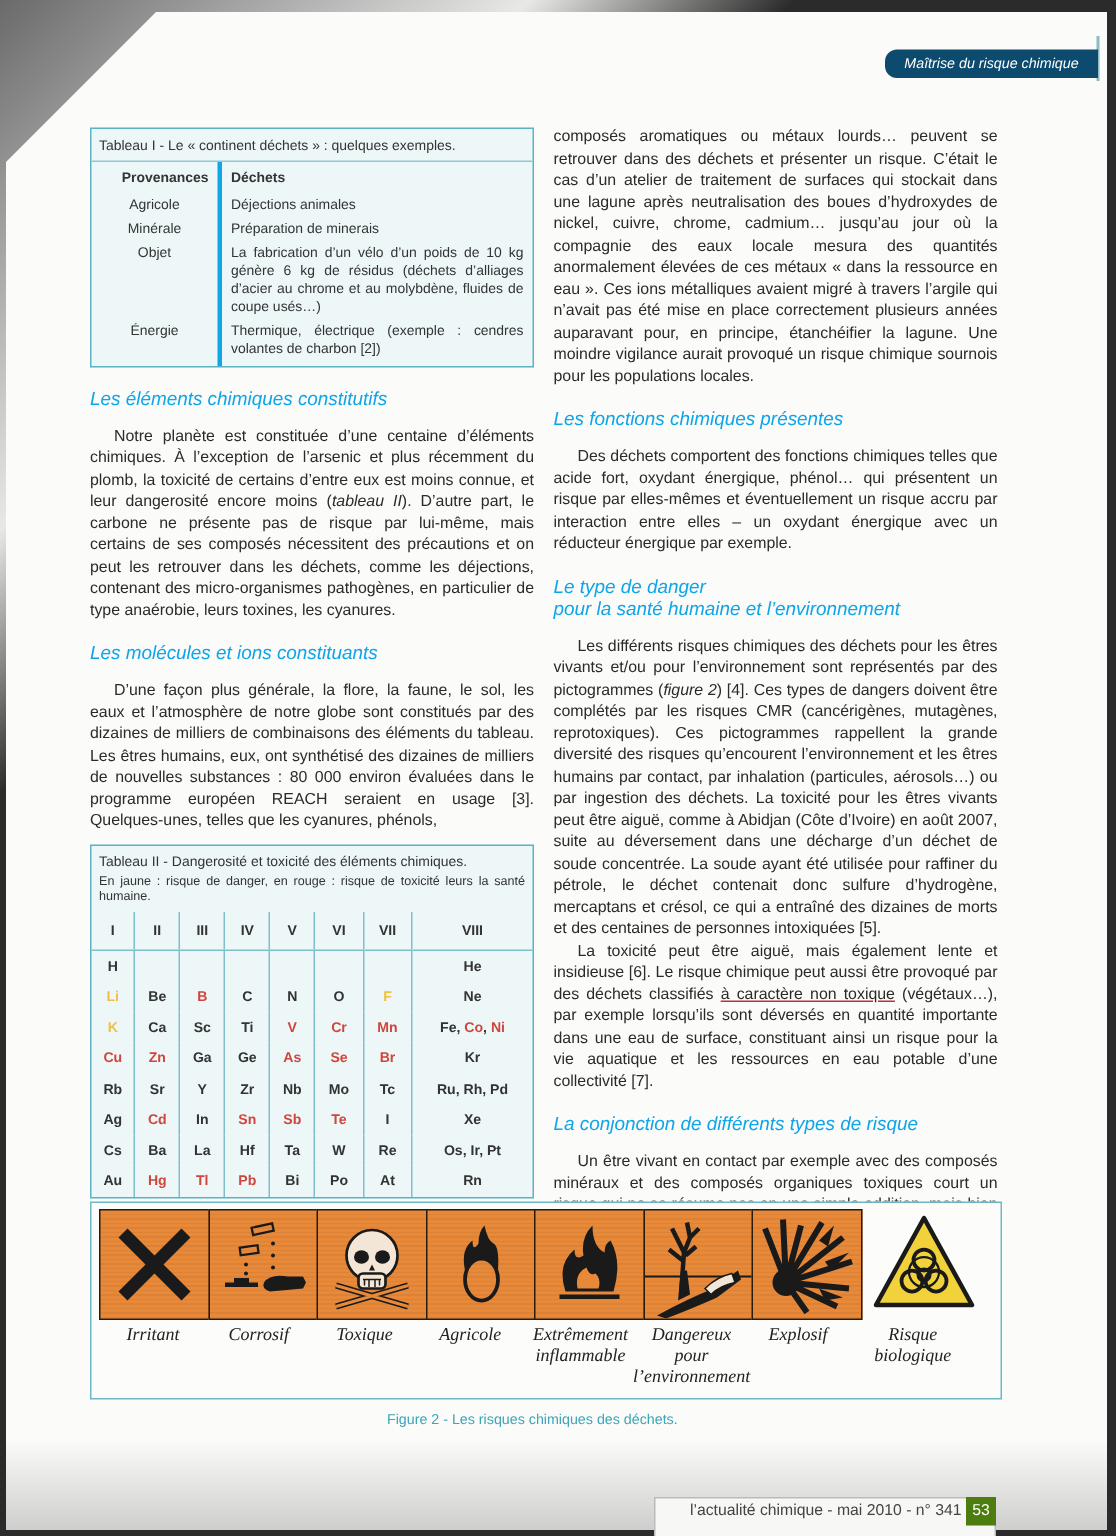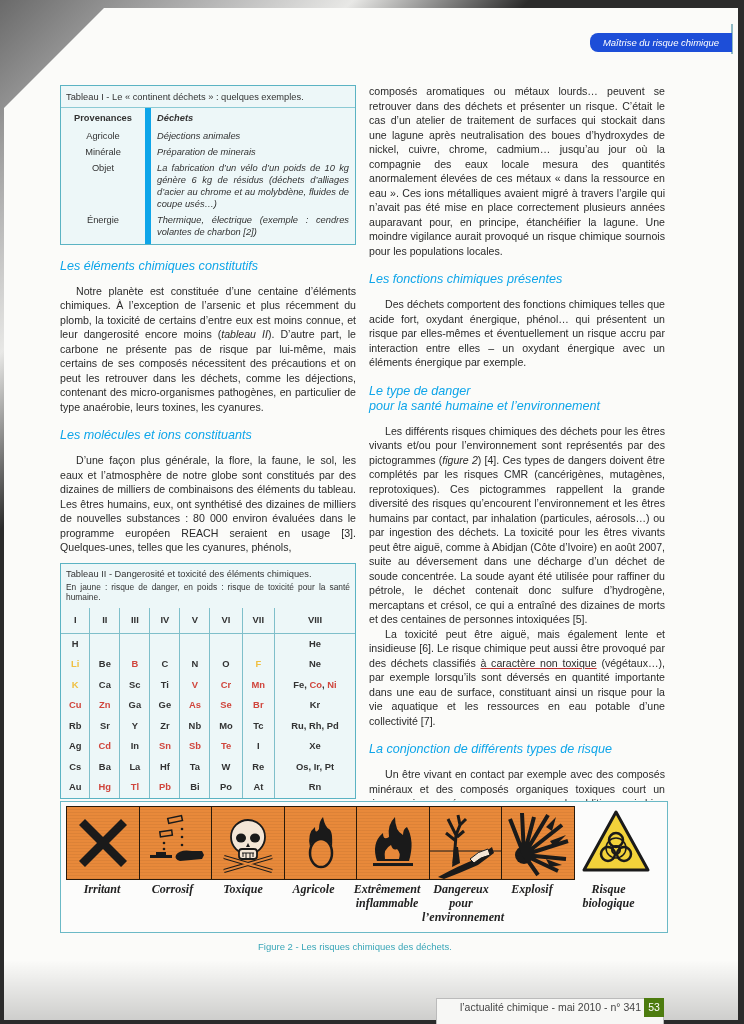--- a/index.html
+++ b/index.html
@@ -16,39 +16,39 @@
   .page-shadow {
     position:absolute; left:0; top:0; width:744px; height:1024px;
     background: linear-gradient(135deg, #6a6a6a 0%, #b5b5b5 12%, #e8e8e6 20%, transparent 30%);
   }
   .page-bottom-shade {
     position:absolute; left:4px; bottom:4px; width:734px; height:60px;
     background:linear-gradient(to bottom, rgba(0,0,0,0) 0%, rgba(0,0,0,0.18) 100%);
   }
   .section-tab {
     position:absolute; left:590px; top:33px; width:142px; height:19px;
-    background:#1d4ed8; border-radius:8px 0 0 8px;
+    background:#0c4a6e; border-radius:8px 0 0 8px;
     color:#fff; font-style:italic; font-size:9.5px; line-height:19px; text-align:center;
   }
   .tab-line { position:absolute; left:731px; top:24px; width:2px; height:30px; background:#8fb9c4; }
 
   .col { position:absolute; font-size:10.6px; line-height:14.5px; color:#2a2a2a; text-align:justify; }
   .col-left { left:60px; width:296px; }
   .col-right { left:369px; width:296px; }
 
   .box {
     border:1.5px solid #5bb3c3; background:#edf7f8; font-size:9.3px; color:#333;
   }
   .box-title { padding:4px 5px 2px 5px; border-bottom:1px solid #8ccad4; }
   table.t1 { width:100%; border-collapse:collapse; font-size:9.3px; line-height:12px; }
   table.t1 th { text-align:left; padding:4px 6px; font-weight:bold; }
-  table.t1 th.prov { text-align:center; width:72px; }
+  table.t1 th.prov { text-align:right; width:72px; }
   table.t1 td { padding:2px 6px; vertical-align:top; }
   table.t1 td.prov { text-align:center; }
-  table.t1 td.dech, table.t1 th.dech { border-left:6px solid #0ea5e9;font-style:italic; }
+  table.t1 td.dech, table.t1 th.dech { border-left:3px solid #0ea5e9; }
 
   h3.sec {
     color:#0ea5e9; font-style:italic; font-weight:normal; font-size:12.6px; margin:0; line-height:15px;
   }
   p.txt { margin:0; text-indent:16px; }
 
   table.t2 { width:100%; border-collapse:collapse; font-size:9.4px; text-align:center; }
   table.t2 td, table.t2 th { border-left:1px solid #7fbfca; padding:3px 0; height:14px; font-weight:bold; }
   table.t2 td:first-child, table.t2 th:first-child { border-left:none; }
   table.t2 tr.head th { border-bottom:1px solid #7fbfca; font-weight:bold; padding:5px 0; }
@@ -66,21 +66,21 @@
   }
   .picto-row { position:absolute; left:5px; top:4px; display:flex; }
   .picto {
     width:72px; height:72px; background:#e8893a; border:1.5px solid #2a1a0a;
     margin-right:-1.5px; position:relative;
     background-image:repeating-linear-gradient(0deg, rgba(0,0,0,0.05) 0 1px, transparent 1px 3px);
   }
   .picto svg { position:absolute; left:0; top:0; width:72px; height:72px; }
   .bio { width:72px; height:72px; margin-left:6px; position:relative; }
   .bio svg { width:72px; height:72px; }
-  .labels { position:absolute; left:5px; top:80px; display:flex;font-weight:bold; }
+  .labels { position:absolute; left:5px; top:80px; display:flex; }
   .lbl {
     width:72px; margin-right:-1.5px; font-family:"Liberation Serif", serif; font-style:italic;
     font-size:12px; line-height:14px; text-align:center; color:#222;
   }
   .lbl.bio-lbl { margin-left:6px; }
   .caption {
     position:absolute; left:258px; top:941px; font-size:9.5px; color:#3aa6b8;
   }
   .footer {
     position:absolute; left:436px; top:998px; width:228px; height:32px;
@@ -139,21 +139,21 @@
   <p class="txt"><span>Notre planète est constituée d’une centaine d’éléments chimiques. À l’exception de l’arsenic et plus récemment du plomb, la toxicité de certains d’entre eux est moins connue, et leur dangerosité encore moins (</span><i>tableau II</i><span>). D’autre part, le carbone ne présente pas de risque par lui-même, mais certains de ses composés nécessitent des précautions et on peut les retrouver dans les déchets, comme les déjections, contenant des micro-organismes pathogènes, en particulier de type anaérobie, leurs toxines, les cyanures.</span></p>
 
   <div style="height:14px;"></div>
   <h3 class="sec">Les molécules et ions constituants</h3>
   <div style="height:10px;"></div>
   <p class="txt">D’une façon plus générale, la flore, la faune, le sol, les eaux et l’atmosphère de notre globe sont constitués par des dizaines de milliers de combinaisons des éléments du tableau. Les êtres humains, eux, ont synthétisé des dizaines de milliers de nouvelles substances : 80 000 environ évaluées dans le programme européen REACH seraient en usage [3]. Quelques-unes, telles que les cyanures, phénols,</p>
 
   <div style="height:8px;"></div>
   <div class="box">
     <div style="padding:3px 5px 1px 5px;">Tableau II - Dangerosité et toxicité des éléments chimiques.</div>
-    <div class="t2-subtitle">En jaune : risque de danger, en poids : risque de toxicité pour la santé humaine.</div>
+    <div class="t2-subtitle">En jaune : risque de danger, en rouge : risque de toxicité leurs la santé humaine.</div>
     <table class="t2" id="t2">
       <thead>
           <tr class="head" id="t2head">
             <th>I</th>
             <th>II</th>
             <th>III</th>
             <th>IV</th>
             <th>V</th>
             <th>VI</th>
             <th>VII</th>
@@ -245,21 +245,21 @@
     </table>
   </div>
 </div>
 
 <div class="col col-right" style="top:84px;">
   <p class="txt" style="text-indent:0;">composés aromatiques ou métaux lourds… peuvent se retrouver dans des déchets et présenter un risque. C’était le cas d’un atelier de traitement de surfaces qui stockait dans une lagune après neutralisation des boues d’hydroxydes de nickel, cuivre, chrome, cadmium… jusqu’au jour où la compagnie des eaux locale mesura des quantités anormalement élevées de ces métaux « dans la ressource en eau ». Ces ions métalliques avaient migré à travers l’argile qui n’avait pas été mise en place correctement plusieurs années auparavant pour, en principe, étanchéifier la lagune. Une moindre vigilance aurait provoqué un risque chimique sournois pour les populations locales.</p>
 
   <div style="height:14px;"></div>
   <h3 class="sec">Les fonctions chimiques présentes</h3>
   <div style="height:10px;"></div>
-  <p class="txt">Des déchets comportent des fonctions chimiques telles que acide fort, oxydant énergique, phénol… qui présentent un risque par elles-mêmes et éventuellement un risque accru par interaction entre elles – un oxydant énergique avec un éléments énergique par exemple.</p>
+  <p class="txt">Des déchets comportent des fonctions chimiques telles que acide fort, oxydant énergique, phénol… qui présentent un risque par elles-mêmes et éventuellement un risque accru par interaction entre elles – un oxydant énergique avec un réducteur énergique par exemple.</p>
 
   <div style="height:14px;"></div>
   <h3 class="sec"><span>Le type de danger</span><br><span>pour la santé humaine et l’environnement</span></h3>
   <div style="height:10px;"></div>
   <p class="txt"><span>Les différents risques chimiques des déchets pour les êtres vivants et/ou pour l’environnement sont représentés par des pictogrammes (</span><i>figure 2</i><span>) [4]. Ces types de dangers doivent être complétés par les risques CMR (cancérigènes, mutagènes, reprotoxiques). Ces pictogrammes rappellent la grande diversité des risques qu’encourent l’environnement et les êtres humains par contact, par inhalation (particules, aérosols…) ou par ingestion des déchets. La toxicité pour les êtres vivants peut être aiguë, comme à Abidjan (Côte d’Ivoire) en août 2007, suite au déversement dans une décharge d’un déchet de soude concentrée. La soude ayant été utilisée pour raffiner du pétrole, le déchet contenait donc sulfure d’hydrogène, mercaptans et crésol, ce qui a entraîné des dizaines de morts et des centaines de personnes intoxiquées [5].</span></p>
   <p class="txt"><span>La toxicité peut être aiguë, mais également lente et insidieuse [6]. Le risque chimique peut aussi être provoqué par des déchets classifiés </span><span class="u-red">à caractère non toxique</span><span> (végétaux…), par exemple lorsqu’ils sont déversés en quantité importante dans une eau de surface, constituant ainsi un risque pour la vie aquatique et les ressources en eau potable d’une collectivité [7].</span></p>
 
   <div style="height:14px;"></div>
   <h3 class="sec">La conjonction de différents types de risque</h3>
   <div style="height:10px;"></div>

